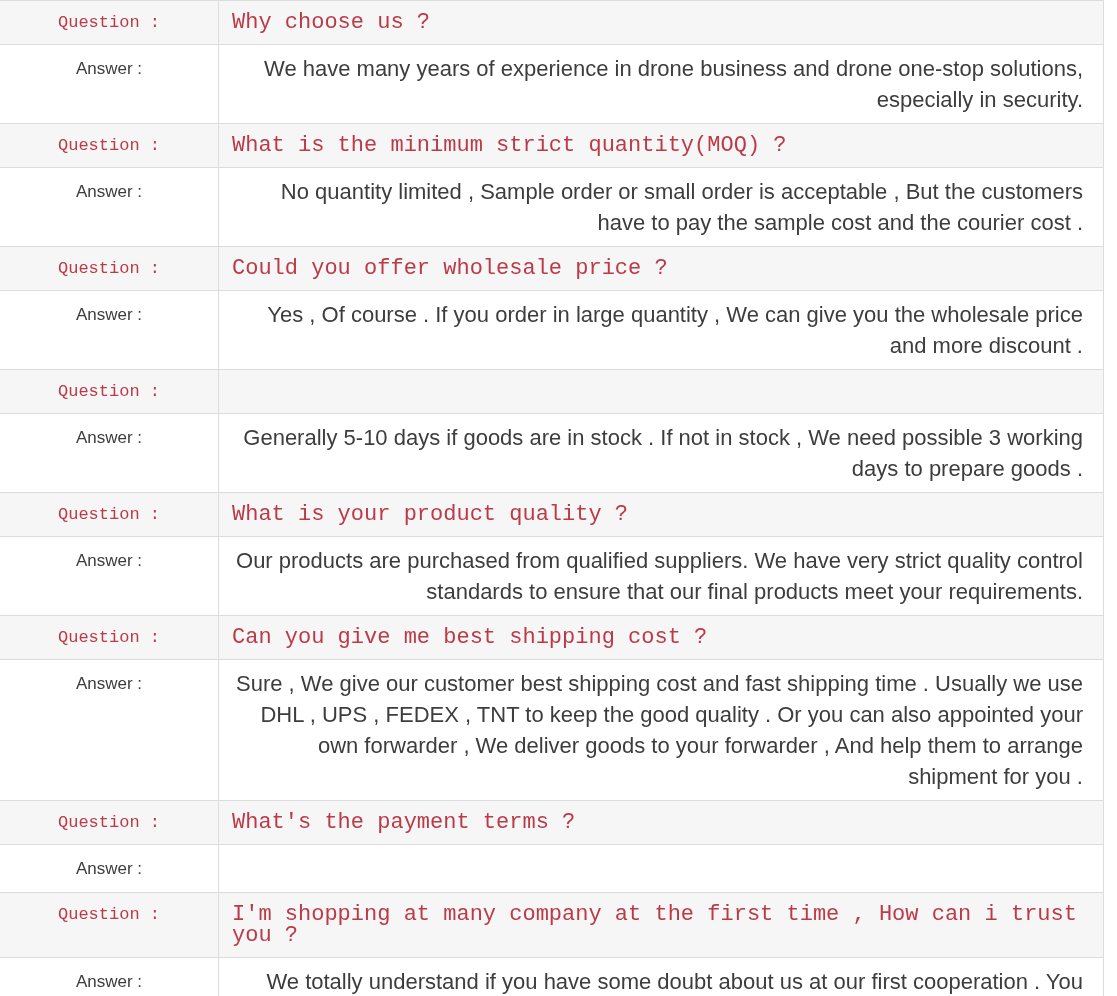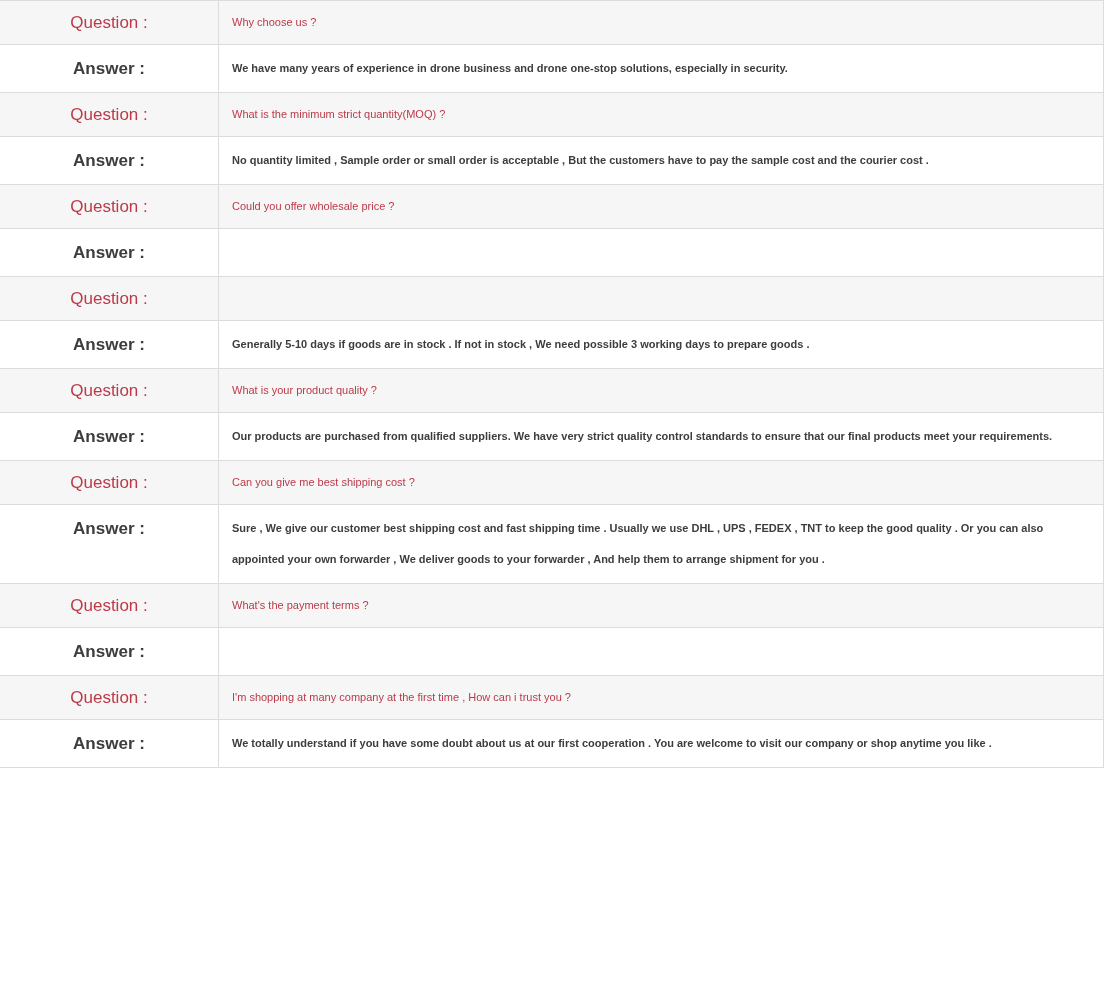--- a/index.html
+++ b/index.html
@@ -25,52 +25,53 @@
   .faq-table {
     width: 1104px;
     border-right: 1px solid var(--border);
     border-top: 1px solid var(--border);
   }
   .faq-row {
     display: flex;
     align-items: stretch;
     border-bottom: 1px solid var(--border);
   }
-  .q-row { background: var(--q-bg); }
-  .a-row { background: var(--a-bg); font-weight: bold; }
+  .q-row { background: var(--q-bg); font-family: Liberation Mono, monospace; }
+  .a-row { background: var(--a-bg); }
   .label-cell {
     flex: 0 0 219px;
     width: 219px;
     border-right: 1px solid var(--border);
     text-align: center;
     font-size: 17px;
   }
   .q-row .label-cell {
     color: var(--q-text);
     line-height: 21px;
     padding: 11px 0;
   }
   .a-row .label-cell {
     color: var(--a-text);
     line-height: 31px;
     padding: 8px 0;
   }
   .content-cell {
     flex: 1 1 auto;
-    font-size: 11px;
+    font-size: 22px;
   }
   .q-row .content-cell {
     color: var(--q-text);
     line-height: 21px;
     padding: 11px 18px 11px 13px;
   }
   .a-row .content-cell {
     color: var(--a-text);
     line-height: 31px;
     padding: 8px 20px 8px 13px;
+    text-align: right;
   }
 </style>
 </head>
 <body>
 
 <div class="faq-table">
 
     <div class="faq-row q-row">
       <div class="label-cell">Question :</div>
       <div class="content-cell">Why choose us ?</div>
@@ -88,20 +89,21 @@
       <div class="label-cell">Answer :</div>
       <div class="content-cell">No quantity limited , Sample order or small order is acceptable , But the customers have to pay the sample cost and the courier cost .</div>
     </div>
 
     <div class="faq-row q-row">
       <div class="label-cell">Question :</div>
       <div class="content-cell">Could you offer wholesale price ?</div>
     </div>
     <div class="faq-row a-row">
       <div class="label-cell">Answer :</div>
+      <div class="content-cell">Yes , Of course . If you order in large quantity , We can give you the wholesale price and more discount .</div>
     </div>
 
     <div class="faq-row q-row">
       <div class="label-cell">Question :</div>
     </div>
     <div class="faq-row a-row">
       <div class="label-cell">Answer :</div>
       <div class="content-cell">Generally 5-10 days if goods are in stock . If not in stock , We need possible 3 working days to prepare goods .</div>
     </div>
 

